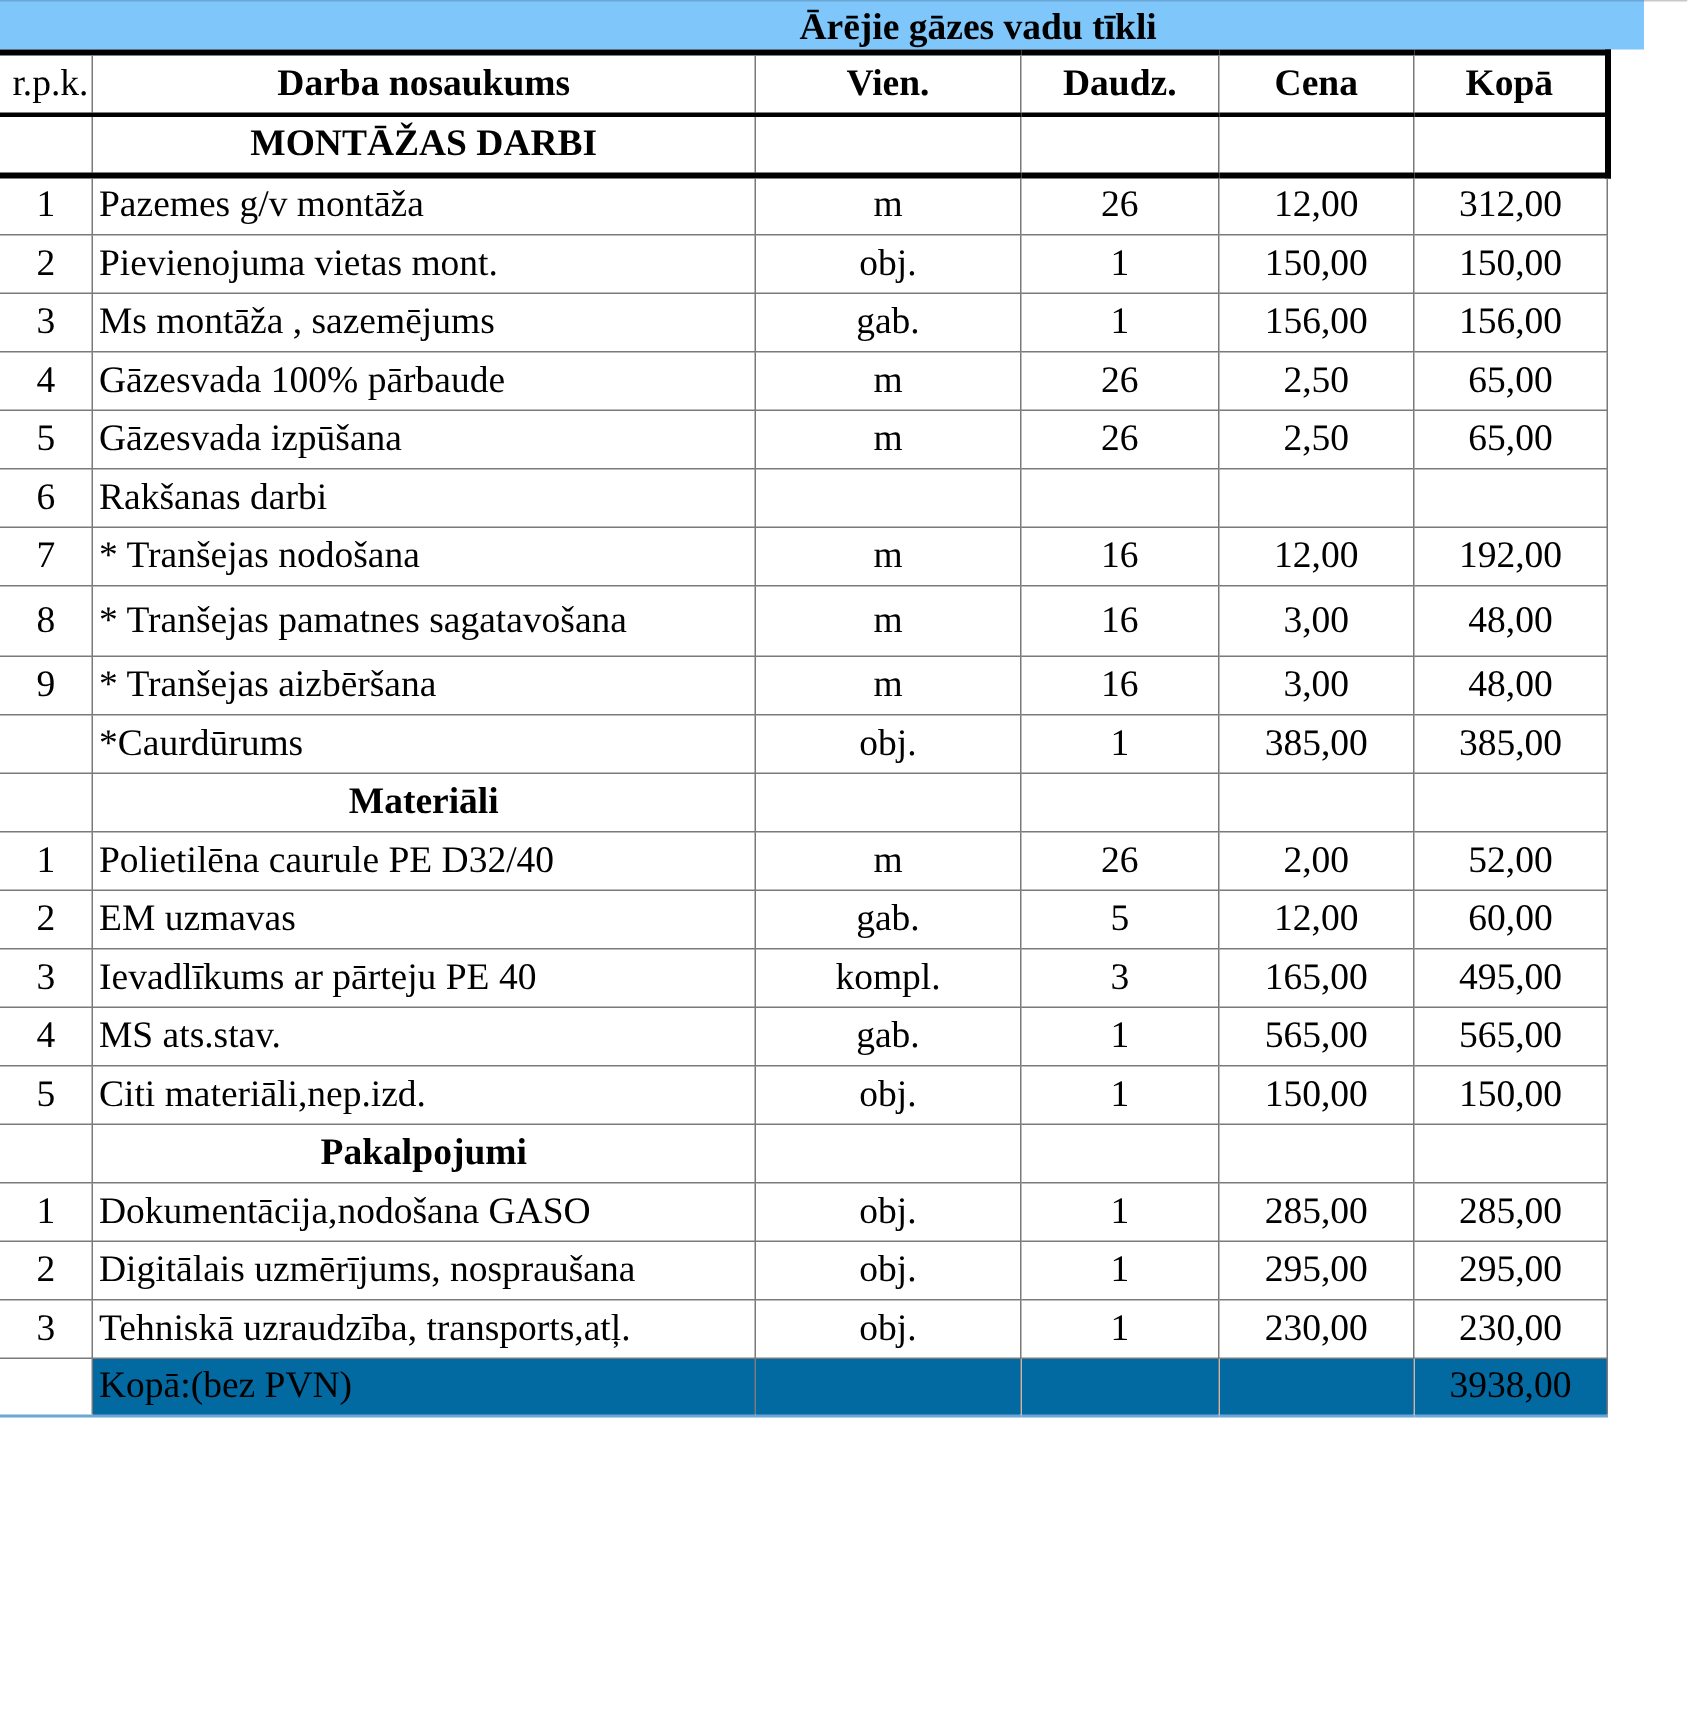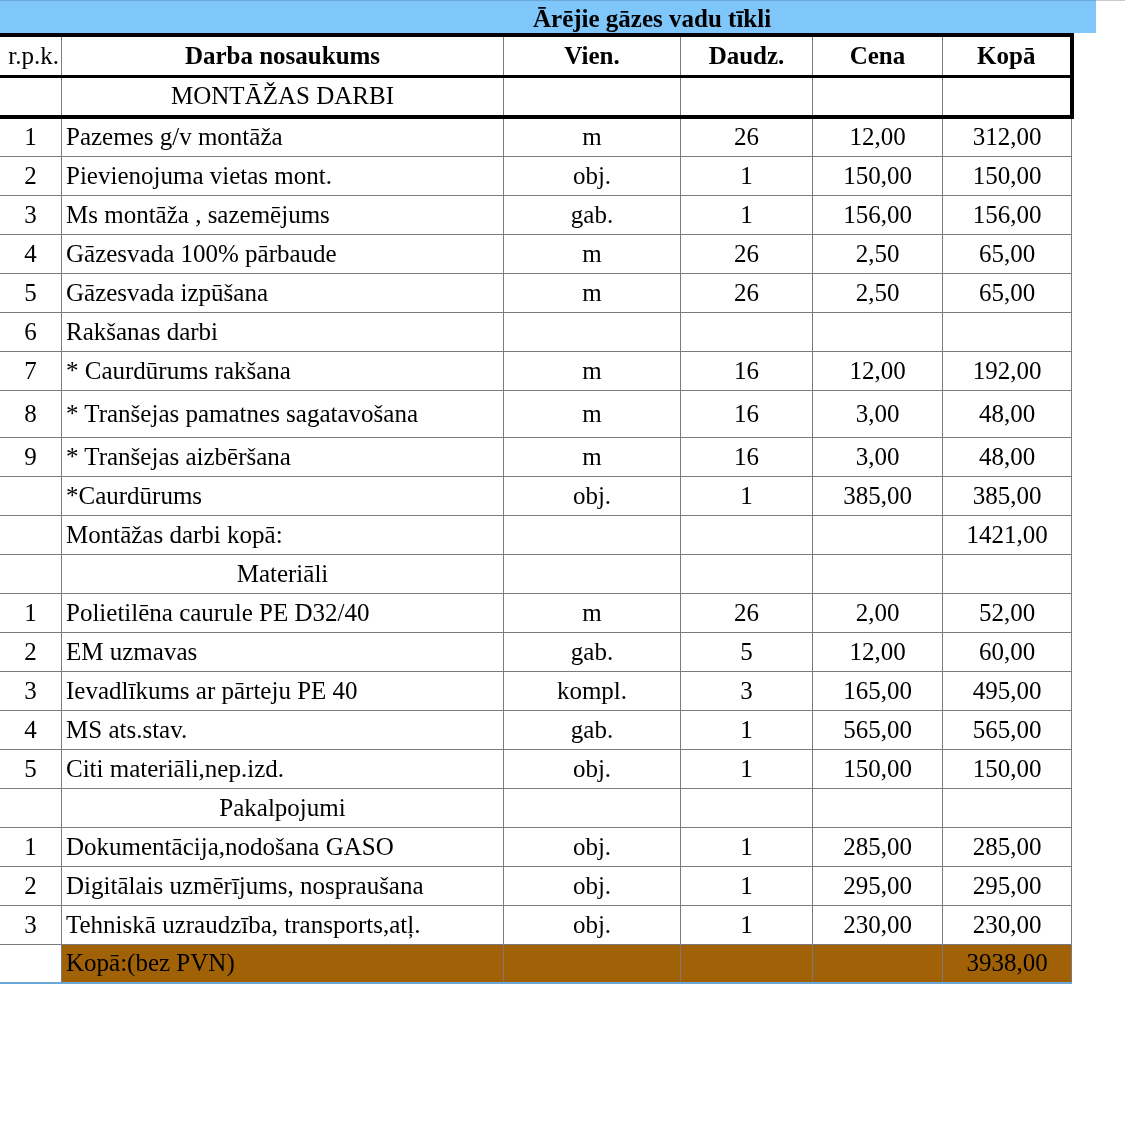--- a/index.html
+++ b/index.html
@@ -10,28 +10,28 @@
                 border-top: 1px solid #6aa6d6; box-sizing: border-box; }
   .title-text { position: absolute; left: 503px; width: 568px; top: 0; height: 33px; line-height: 36px;
                 text-align: left; padding-left: 30px; box-sizing: border-box; font-weight: bold; font-size: 25px; }
   table.sheet { position: absolute; left: -1px; top: 33px; border-collapse: collapse; table-layout: fixed; padding-left: 12px; }
   table.sheet td { border: 1px solid #7a7a7a; padding: 0 4px; font-size: 25px; height: 39px; white-space: nowrap;
                    overflow: hidden; box-sizing: border-box; }
   col.c-nr { width: 62px; } col.c-name { width: 442px; } col.c-unit { width: 177px; }
   col.c-qty { width: 132px; } col.c-price { width: 130px; } col.c-total { width: 129px; }
   .c { text-align: center; }
   .l { text-align: left; }
-  .b { font-weight: normal; }
+  .b { font-weight: bold; }
   tr.hdr td { border-top: 4px solid #000; border-bottom: 3px solid #000; font-weight: bold; text-align: center; height: 41px; }
   tr.hdr td.nr { text-align: right; padding-right: 2px; font-weight: normal; }
   tr.sec1 td { border-bottom: 4px solid #000; height: 41px; }
   tr.hdr td:last-child, tr.sec1 td:last-child { border-right: 4px solid #000; }
   tr.hdr td:first-child, tr.sec1 td:first-child { border-left: 1px solid #7a7a7a; }
   tr.tall td { height: 47px; }
-  tr.grey td.g { background: #a16207; }
+  tr.grey td.g { background: #0369a1; }
   tr.grey td { border-bottom: 2px solid #6aa6d6; }
   td.name-cell { padding-left: 3px; }
 </style>
 </head>
 <body>
 
 <div class="topline"></div>
 <div class="title-band">
   <div class="title-text">Ārējie gāzes vadu tīkli</div>
 </div>
@@ -105,21 +105,21 @@
       <tr>
         <td class="c">6</td>
         <td class="l name-cell">Rakšanas darbi</td>
         <td class="c"></td>
         <td class="c"></td>
         <td class="c"></td>
         <td class="c"></td>
       </tr>
       <tr>
         <td class="c">7</td>
-        <td class="l name-cell">* Caurdūrums rakšana</td>
+        <td class="l name-cell">* Tranšejas nodošana</td>
         <td class="c">m</td>
         <td class="c">16</td>
         <td class="c">12,00</td>
         <td class="c">192,00</td>
       </tr>
       <tr class="tall">
         <td class="c">8</td>
         <td class="l name-cell">* Tranšejas pamatnes sagatavošana</td>
         <td class="c">m</td>
         <td class="c">16</td>
@@ -134,28 +134,20 @@
         <td class="c">3,00</td>
         <td class="c">48,00</td>
       </tr>
       <tr>
         <td class="c"></td>
         <td class="l name-cell">*Caurdūrums</td>
         <td class="c">obj.</td>
         <td class="c">1</td>
         <td class="c">385,00</td>
         <td class="c">385,00</td>
-      </tr>
-      <tr>
-        <td class="c"></td>
-        <td class="l b name-cell">Montāžas darbi kopā:</td>
-        <td class="c"></td>
-        <td class="c"></td>
-        <td class="c"></td>
-        <td class="c b">1421,00</td>
       </tr>
       <tr>
         <td class="c"></td>
         <td class="c b">Materiāli</td>
         <td class="c"></td>
         <td class="c"></td>
         <td class="c"></td>
         <td class="c"></td>
       </tr>
       <tr>

